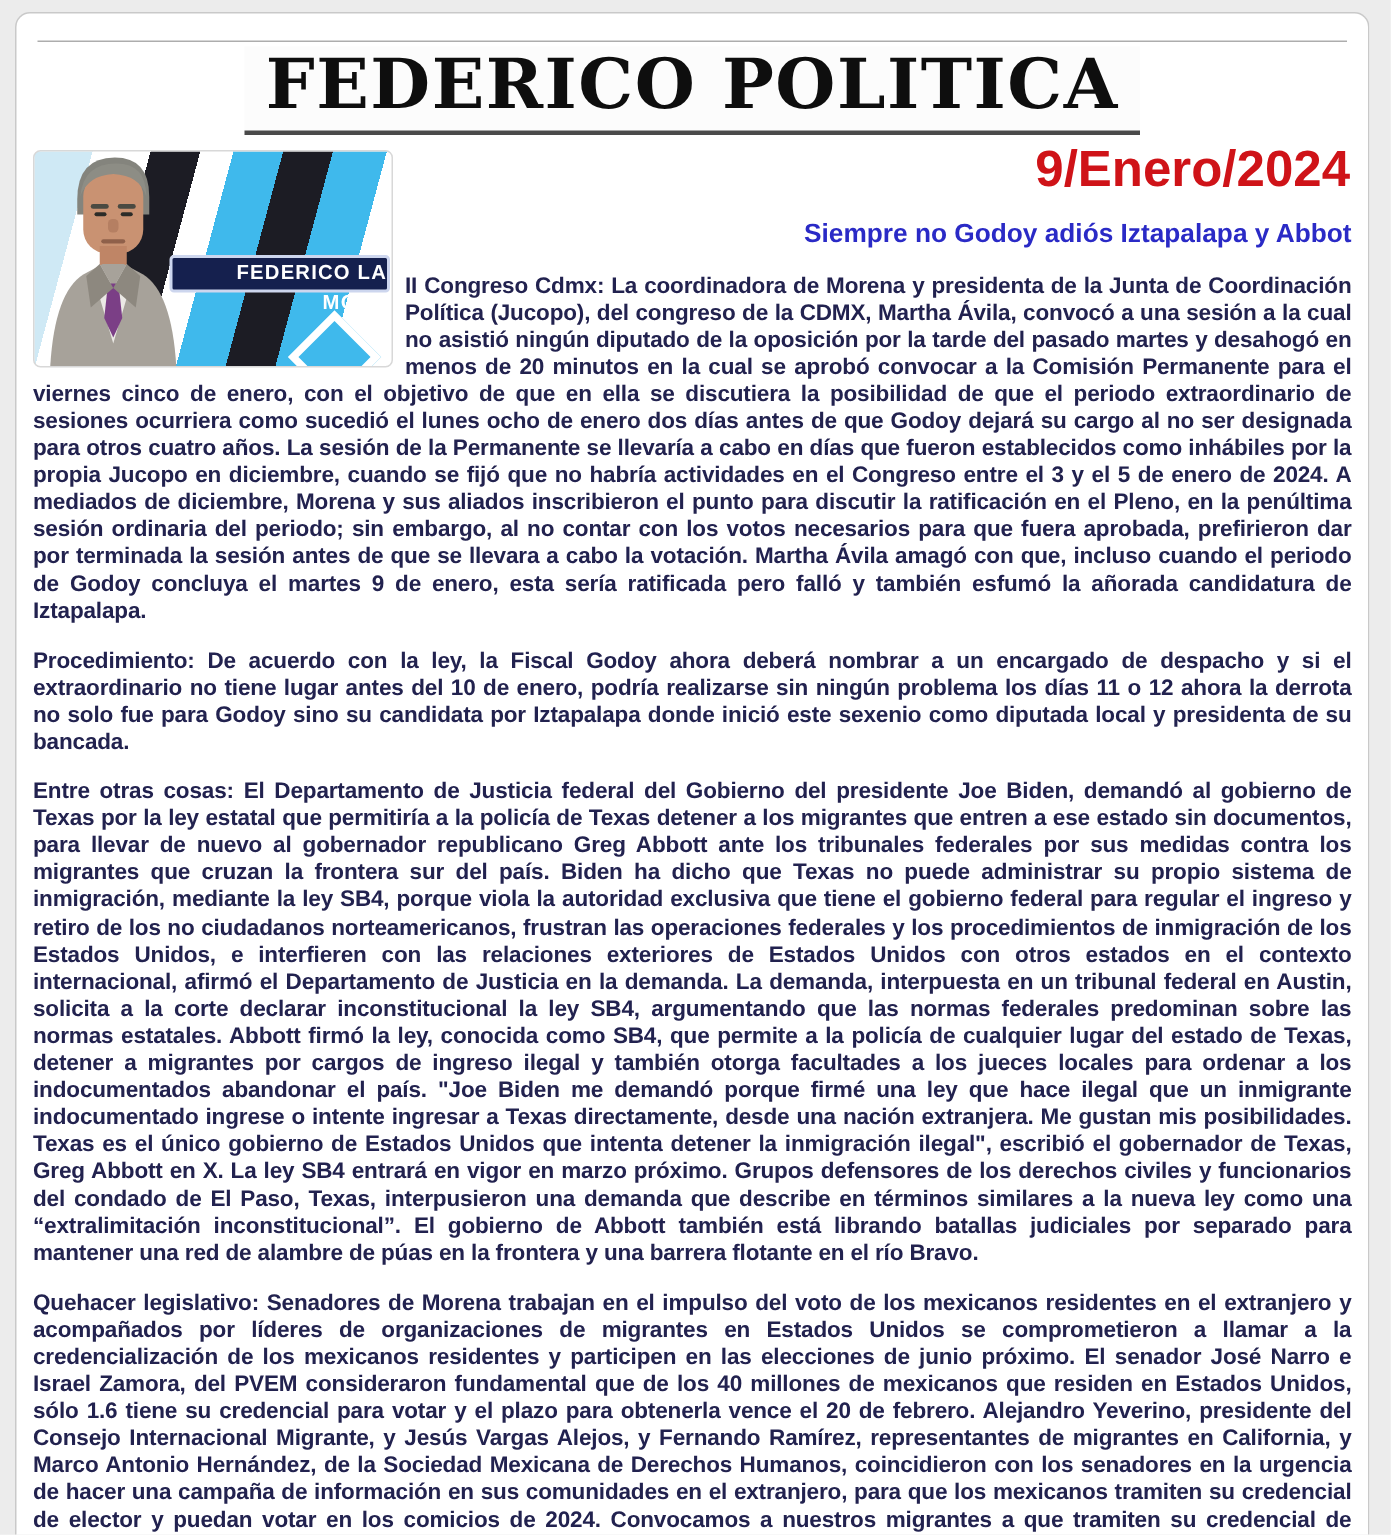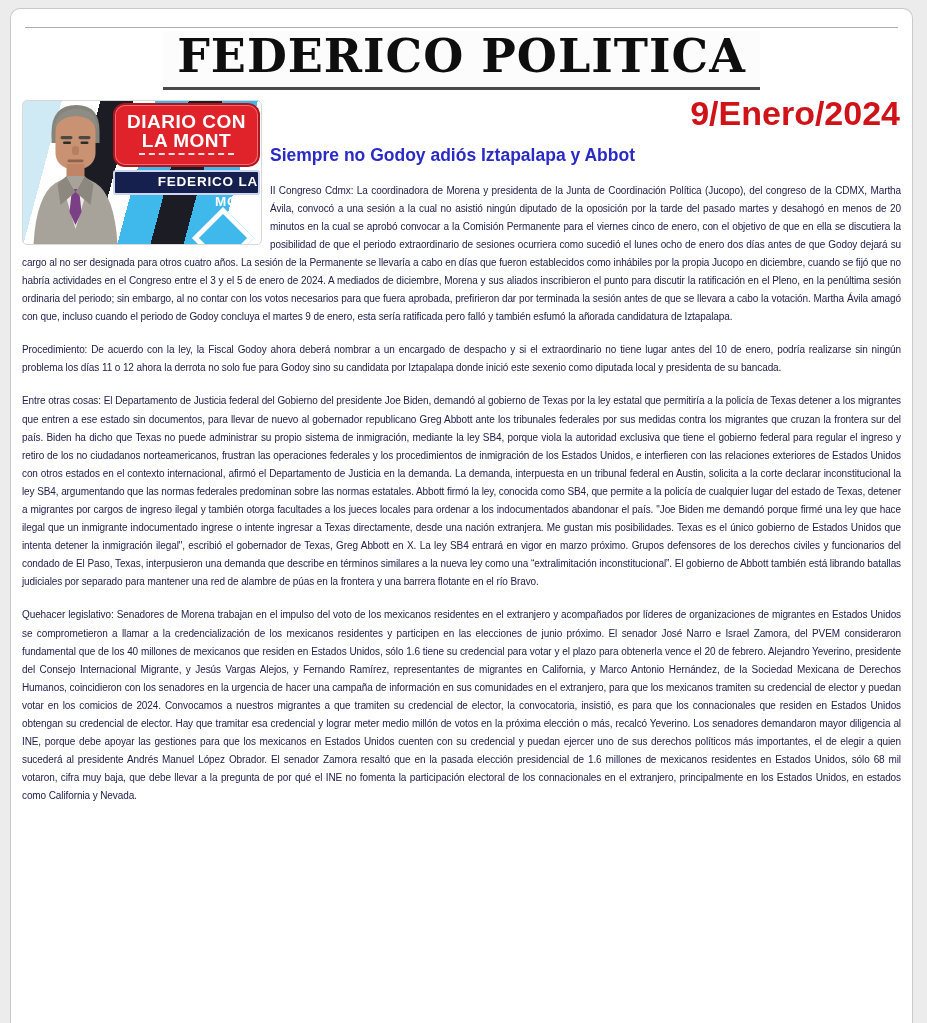--- a/index.html
+++ b/index.html
@@ -113,26 +113,27 @@
     font-size: 34px;
     line-height: 30px;
     margin: 2px 1px 0 0;
   }
   .headline {
     margin: 16px 0 16px 0;
     color: #2a2ac6;
     font-weight: 700;
     font-size: 17.5px;
     line-height: 22px;
+    text-align: right;
   }
   p.body-par {
     margin: 15px 0 0 0;
     color: #22224f;
-    font-weight: 400;
-    font-size: 10px;
+    font-weight: 700;
+    font-size: 15px;
     line-height: 18.1px;
     text-align: justify;
     letter-spacing: -0.1px;
   }
   p.first { margin-top: 13px; }
 </style>
 </head>
 <body>
 
 <div class="card">
@@ -159,25 +160,20 @@
           <rect x="42" y="60.5" width="16" height="2.8" rx="1.4" fill="#8f604a"></rect>
           <rect x="41" y="65" width="18" height="14" fill="#bf8566"></rect>
           <path d="M8 145 Q11 96 30 84 L43 77 L57 77 L70 84 Q89 96 92 145 Z" fill="#a7a29a"></path>
           <path d="M41 77 L50 93 L59 77 L63 86 L50 130 L37 86 Z" fill="#ebe9e5"></path>
           <path d="M46.5 90 L53.5 90 L56 113 L50 126 L44 113 Z" fill="#7b3f86"></path>
           <path d="M41 77 L50 93 L35 106 L32 85 Z" fill="#8d887f"></path>
           <path d="M59 77 L50 93 L65 106 L68 85 Z" fill="#8d887f"></path>
         </svg>
       </span>
       <div class="diamond"></div>
-      <div class="banner">
-        <div>DIARIO CON</div>
-        <div>LA MONT</div>
-        <div class="dash"></div>
-      </div>
       <div class="strap">FEDERICO LA MONT</div>
     </div>
 
     <div class="pub-date">9/Enero/2024</div>
 
     <h2 class="headline">Siempre no Godoy adiós Iztapalapa y Abbot</h2>
 
     <p class="body-par first">II Congreso Cdmx: La coordinadora de Morena y presidenta de la Junta de Coordinación Política (Jucopo), del congreso de la CDMX, Martha Ávila, convocó a una sesión a la cual no asistió ningún diputado de la oposición por la tarde del pasado martes y desahogó en menos de 20 minutos en la cual se aprobó convocar a la Comisión Permanente para el viernes cinco de enero, con el objetivo de que en ella se discutiera la posibilidad de que el periodo extraordinario de sesiones ocurriera como sucedió el lunes ocho de enero dos días antes de que Godoy dejará su cargo al no ser designada para otros cuatro años. La sesión de la Permanente se llevaría a cabo en días que fueron establecidos como inhábiles por la propia Jucopo en diciembre, cuando se fijó que no habría actividades en el Congreso entre el 3 y el 5 de enero de 2024. A mediados de diciembre, Morena y sus aliados inscribieron el punto para discutir la ratificación en el Pleno, en la penúltima sesión ordinaria del periodo; sin embargo, al no contar con los votos necesarios para que fuera aprobada, prefirieron dar por terminada la sesión antes de que se llevara a cabo la votación. Martha Ávila amagó con que, incluso cuando el periodo de Godoy concluya el martes 9 de enero, esta sería ratificada pero falló y también esfumó la añorada candidatura de Iztapalapa.</p>
 
     <p class="body-par">Procedimiento: De acuerdo con la ley, la Fiscal Godoy ahora deberá nombrar a un encargado de despacho y si el extraordinario no tiene lugar antes del 10 de enero, podría realizarse sin ningún problema los días 11 o 12 ahora la derrota no solo fue para Godoy sino su candidata por Iztapalapa donde inició este sexenio como diputada local y presidenta de su bancada.</p>

